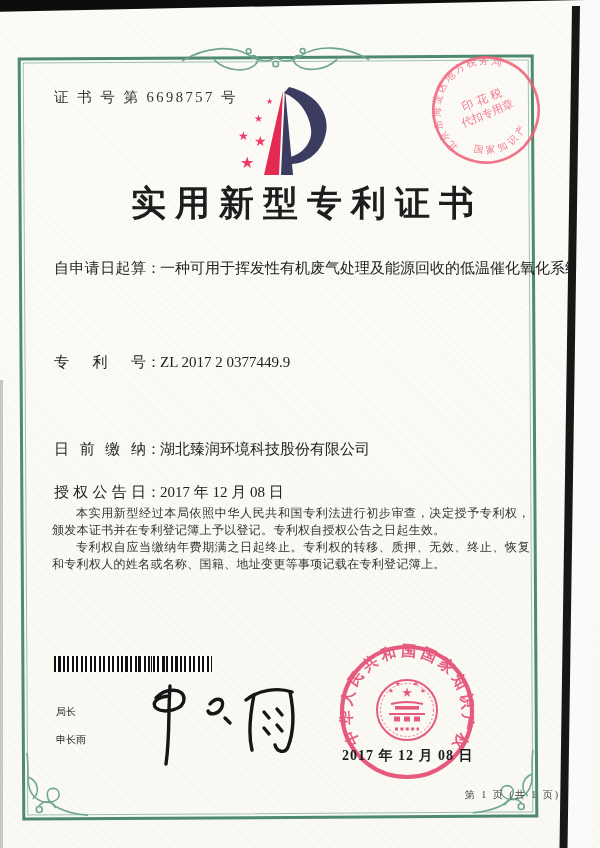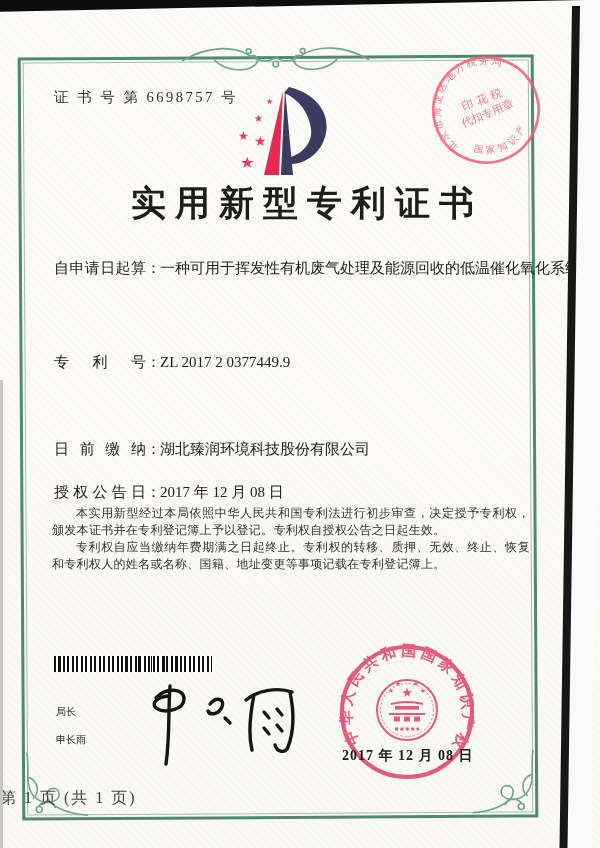--- a/index.html
+++ b/index.html
@@ -65,21 +65,21 @@
       repeating-linear-gradient(90deg,#111 0 1.5px,transparent 1.5px 4.5px),
       repeating-linear-gradient(90deg,#111 0 2px,transparent 2px 9px),
       repeating-linear-gradient(90deg,transparent 0 6px,#111 6px 7px,transparent 7px 13px);
     background-color:#fff;
   }
   .signer{position:absolute;left:56px;top:698px;font-size:10px;line-height:28px;color:#222;
           font-family:"Liberation Sans","DejaVu Sans",sans-serif;}
   .signature{position:absolute;left:138px;top:672px;width:180px;height:100px;}
   .seal{position:absolute;left:336px;top:641px;width:142px;height:142px;}
   .seal-date{position:absolute;left:342px;top:747px;font-size:14px;font-weight:600;letter-spacing:1px;color:#1c1c1c;z-index:4;}
-  .footer{position:absolute;left:0;top:788px;width:560px;text-align:left;font-size:16px;letter-spacing:2px;color:#444;}
+  .footer{position:absolute;left:0;top:788px;width:560px;text-align:right;font-size:10px;letter-spacing:2px;color:#444;}
   svg text{font-family:"DejaVu Sans","Liberation Sans",sans-serif;}
 </style>
 </head>
 <body>
 
 <div class="page">
 
   <div class="frame">
     <div class="frame-inner"></div>
 

